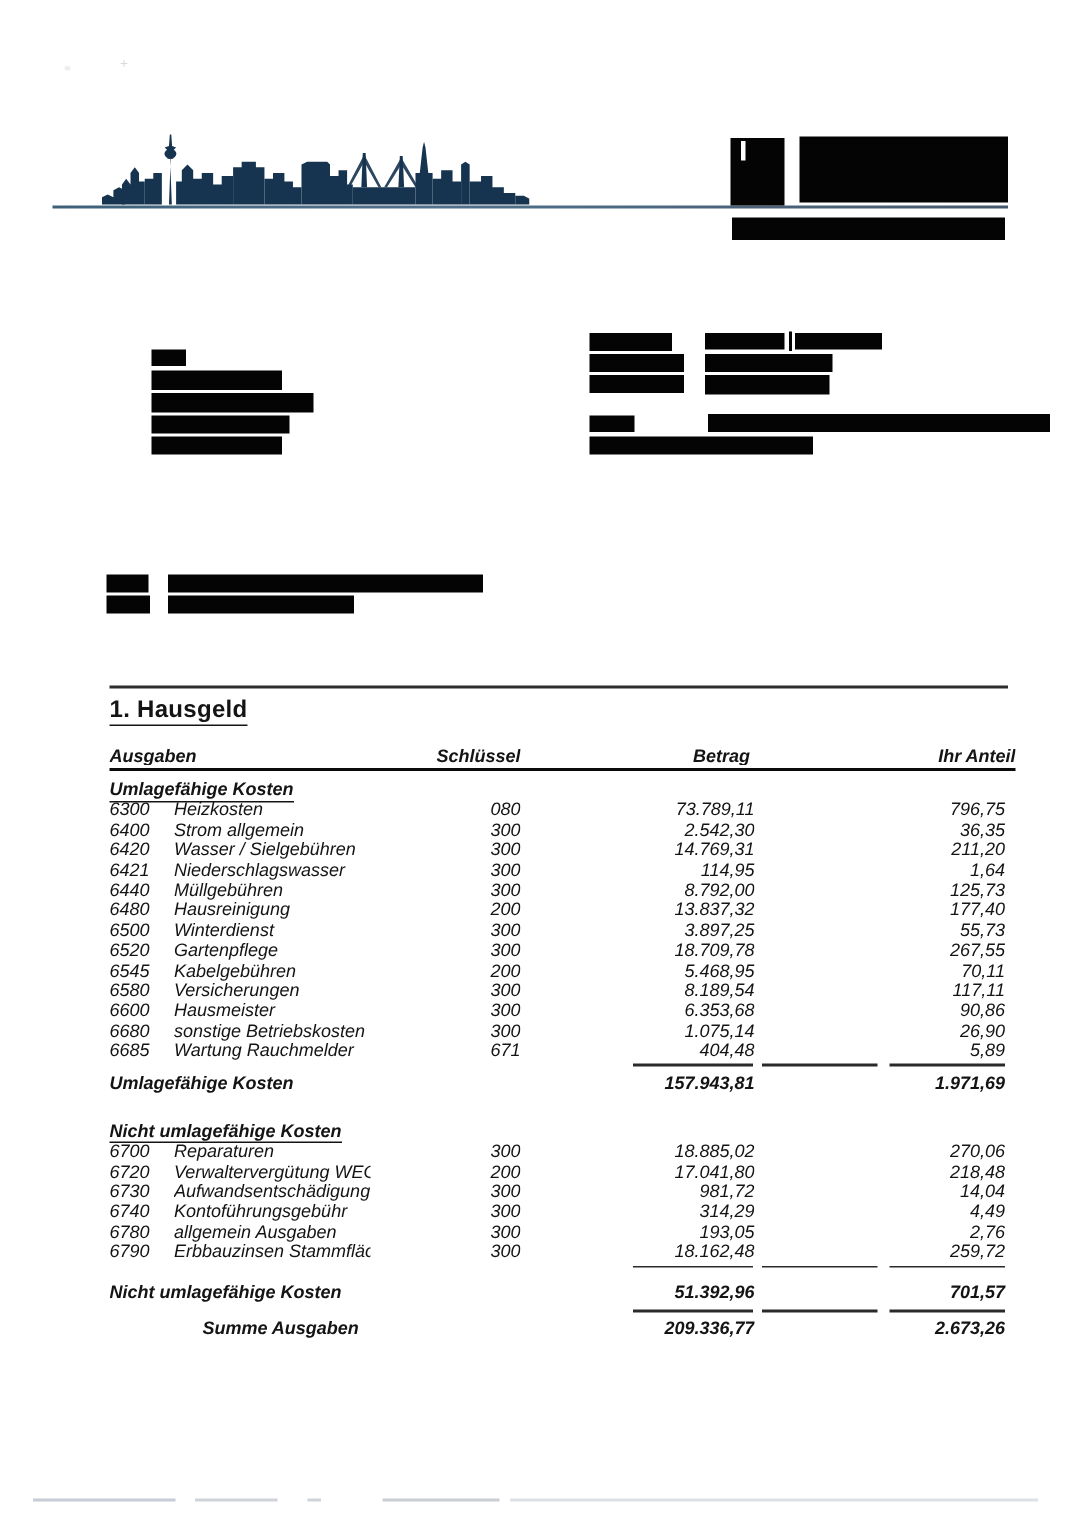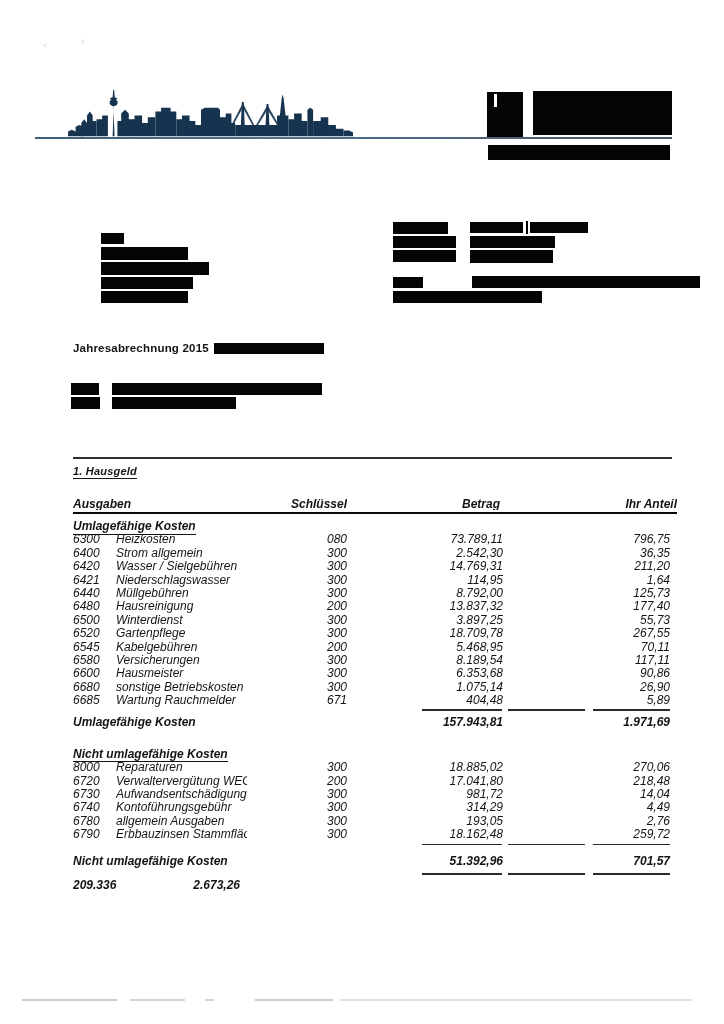--- a/index.html
+++ b/index.html
@@ -20,21 +20,21 @@
   .regmark{position:absolute;left:80px;top:37px;font-size:9px;color:#d9d9d9;}
   .regdot{position:absolute;left:43px;top:44px;width:4px;height:3px;background:#ededed;border-radius:2px;}
 
   
   .doc-title{position:absolute;left:73px;top:342px;display:flex;align-items:center;
     font-size:11.5px;font-weight:bold;letter-spacing:.2px;}
   .doc-title .blk{width:110px;height:11px;background:#040404;margin-left:5px;}
 
   
   .section-rule{position:absolute;left:73px;top:457px;width:599px;height:2px;background:#2e2e2e;}
-  .section-heading{position:absolute;left:73px;top:465px;font-size:11px;font-weight:bold;font-style:italic;}
+  .section-heading{position:absolute;left:73px;top:465px;font-size:16px;font-weight:bold;}
   .section-heading span{border-bottom:1.5px solid #141414;padding-bottom:1px;letter-spacing:.2px;}
 
   
   .ledger{position:absolute;left:73px;top:498px;width:604px;font-size:12px;line-height:13.4px;font-style:italic;}
   .thead,.trow,.subrow,.totalrow{display:grid;grid-template-columns:43px 131px 100px 156px 174px;}
   .thead{font-weight:bold;height:12px;line-height:12px;}
   .thead .key{text-align:right;}
   .thead .num{text-align:right;}
   .thead .betrag-h{padding-right:3px;}
   .thead-rule{height:2.5px;background:#0a0a0a;margin-top:1.5px;}
@@ -125,24 +125,20 @@
   <div class="redact" style="left:526px;top:221px;width:2px;height:13px;"></div>
   <div class="redact" style="left:530px;top:222px;width:58px;height:11px;"></div>
   <div class="redact" style="left:393px;top:236px;width:63px;height:12px;"></div>
   <div class="redact" style="left:470px;top:236px;width:85px;height:12px;"></div>
   <div class="redact" style="left:393px;top:250px;width:63px;height:12px;"></div>
   <div class="redact" style="left:470px;top:250px;width:83px;height:13px;"></div>
   <div class="redact" style="left:393px;top:277px;width:30px;height:11px;"></div>
   <div class="redact" style="left:472px;top:276px;width:228px;height:12px;"></div>
   <div class="redact" style="left:393px;top:291px;width:149px;height:12px;"></div>
 
-  <div class="doc-title">
-    <span>Jahresabrechnung 2015</span>
-    <span class="blk"></span>
-  </div>
 
   <div class="redact" style="left:71px;top:383px;width:28px;height:12px;"></div>
   <div class="redact" style="left:112px;top:383px;width:210px;height:12px;"></div>
   <div class="redact" style="left:71px;top:397px;width:29px;height:12px;"></div>
   <div class="redact" style="left:112px;top:397px;width:124px;height:12px;"></div>
 
   <div class="section-rule"></div>
   <div class="section-heading">
     <span>1. Hausgeld</span>
   </div>
@@ -261,21 +257,21 @@
       <span class="cell lbl">Umlagefähige Kosten</span>
       <span class="cell num">157.943,81</span>
       <span class="cell num anteil">1.971,69</span>
     </div>
 
     <div class="group-heading mt18">
       <span>Nicht umlagefähige Kosten</span>
     </div>
     <div>
         <div class="trow">
-          <span class="cell code">8000</span>
+          <span class="cell code">6700</span>
           <span class="cell label">Reparaturen</span>
           <span class="cell key">300</span>
           <span class="cell num betrag">18.885,02</span>
           <span class="cell num anteil">270,06</span>
         </div>
         <div class="trow">
           <span class="cell code">6720</span>
           <span class="cell label">Verwaltervergütung WEG</span>
           <span class="cell key">200</span>
           <span class="cell num betrag">17.041,80</span>
@@ -319,20 +315,21 @@
       <span class="cell lbl">Nicht umlagefähige Kosten</span>
       <span class="cell num">51.392,96</span>
       <span class="cell num anteil">701,57</span>
     </div>
     <div class="rulerow" style="margin-top:4px;">
         <i class="s1"></i>
         <i class="s2"></i>
         <i class="s3"></i>
       </div>
     <div class="totalrow">
+      <span class="cell lbl">Summe Ausgaben</span>
       <span class="cell num">209.336,77</span>
       <span class="cell num anteil">2.673,26</span>
     </div>
   </div>
 
   <div class="bottomline bl1"></div>
   <div class="bottomline bl2"></div>
   <div class="bottomline bl3"></div>
   <div class="bottomline bl4"></div>
   <div class="bottomline bl5"></div>

